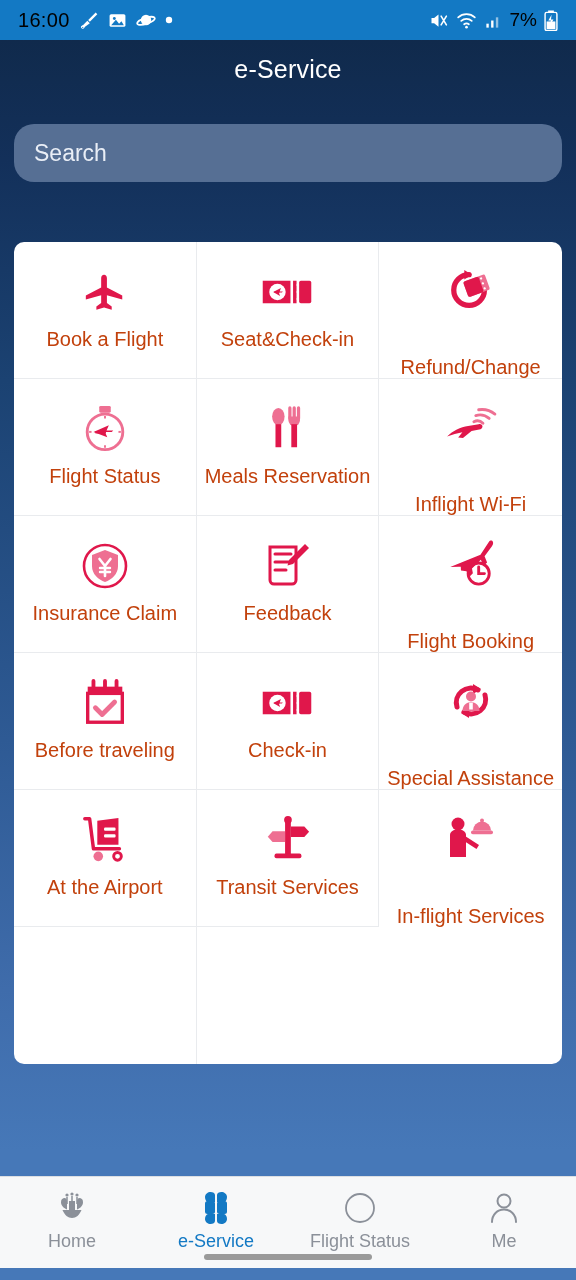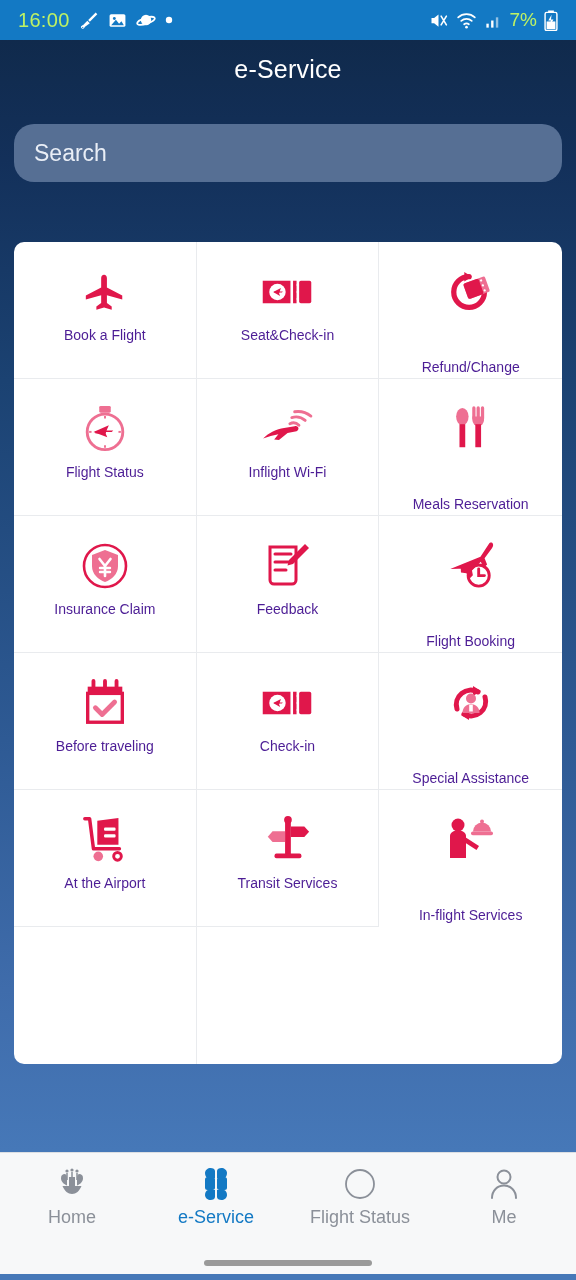--- a/index.html
+++ b/index.html
@@ -12,21 +12,21 @@
     background:#1b3a63;
     position:relative;
   }
 
   
   .statusbar {
     height:40px; width:100%;
     background:#1379c4;
     display:flex; align-items:center;
     padding:0 18px;
-    color:#bef264;
+    color:#000000;
     position:relative;
     z-index:5;
   }
   .sb-left { display:flex; align-items:center; gap:9px; }
   .sb-time { font-size:20px; letter-spacing:.3px; }
   .sb-right { margin-left:auto; display:flex; align-items:center; gap:7px; }
   .sb-ico { display:flex; align-items:center; }
   .sb-batt { font-size:19px; }
 
   
@@ -78,32 +78,32 @@
     position:relative;
   }
   .cell:nth-child(3n) { border-right:none;gap:32px; }
   .cell.last-row { border-bottom:none; }
   .cell-icon {
     height:56px; width:72px;
     display:flex; align-items:center; justify-content:center;
   }
   .cell-label {
     margin-top:8px;
-    font-size:14px;
-    color:#4c1d95;
+    font-size:20px;
+    color:#c2410c;
     text-align:center;
     line-height:1.1;
     white-space:nowrap;
   }
   .cell.empty { pointer-events:none; }
 
   
   .tabbar {
-    position:absolute; left:0; bottom:6px;
-    width:576px; height:122px;
+    position:absolute; left:0; bottom:12px;
+    width:576px; height:92px;
     background:#f7f8f9;
     border-top:1px solid #dcdfe3;
     display:flex;
     z-index:5;
   }
   .tab {
     flex:1;
     display:flex; flex-direction:column;
     align-items:center; justify-content:flex-start;
     padding-top:12px;
@@ -252,41 +252,41 @@
           <line x1="37" y1="29" x2="39.5" y2="29" stroke="#ee6f92" stroke-width="2"></line>
           <path d="M11 29 l16 -7 l-2.4 5.6 h7 l-1.6 1.4 h-7 l2.4 5.6 z" fill="#e0174b"></path>
           <rect x="13" y="28.2" width="11" height="2.4" fill="#e0174b"></rect>
         </svg>
       </div>
       <div class="cell-label">Flight Status</div>
     </div>
 
     <div class="cell">
       <div class="cell-icon">
-        <svg width="54" height="44" viewBox="0 0 56 46">
-          <path d="M3 33 c6 -6 14 -10 22 -11 l11 -2 c2.5 -.4 4 .6 4 2.4 c0 1.6 -1.3 2.8 -3.4 3.2 l-8 1.6 l-9 7.4 l-5 -.6 l4.4 -5.4 l-8 1.8 z" fill="#e0174b"></path>
-          <path d="M33 11 a15 15 0 0 1 14 3" fill="none" stroke="#ee6f92" stroke-width="3" stroke-linecap="round"></path>
-          <path d="M36 5 a22 22 0 0 1 17 4.5" fill="none" stroke="#ee6f92" stroke-width="3" stroke-linecap="round"></path>
-          <path d="M31 17.5 a8.5 8.5 0 0 1 9.5 1.5" fill="none" stroke="#ee6f92" stroke-width="3" stroke-linecap="round"></path>
-        </svg>
-      </div>
-      <div class="cell-label">Inflight Wi-Fi</div>
-    </div>
-
-    <div class="cell">
-      <div class="cell-icon">
         <svg width="42" height="48" viewBox="0 0 42 50">
           <ellipse cx="12" cy="12" rx="6.5" ry="9" fill="#ee6f92"></ellipse>
           <rect x="9" y="20" width="6" height="24" fill="#e0174b"></rect>
           <path d="M24 3 v11 M28.5 3 v11 M33 3 v11" stroke="#ee6f92" stroke-width="3.4" stroke-linecap="round"></path>
           <path d="M22.5 12 h12 v4 a6 6 0 0 1 -12 0 z" fill="#ee6f92"></path>
           <rect x="25.5" y="20" width="6" height="24" fill="#e0174b"></rect>
         </svg>
       </div>
       <div class="cell-label">Meals Reservation</div>
+    </div>
+
+    <div class="cell">
+      <div class="cell-icon">
+        <svg width="54" height="44" viewBox="0 0 56 46">
+          <path d="M3 33 c6 -6 14 -10 22 -11 l11 -2 c2.5 -.4 4 .6 4 2.4 c0 1.6 -1.3 2.8 -3.4 3.2 l-8 1.6 l-9 7.4 l-5 -.6 l4.4 -5.4 l-8 1.8 z" fill="#e0174b"></path>
+          <path d="M33 11 a15 15 0 0 1 14 3" fill="none" stroke="#ee6f92" stroke-width="3" stroke-linecap="round"></path>
+          <path d="M36 5 a22 22 0 0 1 17 4.5" fill="none" stroke="#ee6f92" stroke-width="3" stroke-linecap="round"></path>
+          <path d="M31 17.5 a8.5 8.5 0 0 1 9.5 1.5" fill="none" stroke="#ee6f92" stroke-width="3" stroke-linecap="round"></path>
+        </svg>
+      </div>
+      <div class="cell-label">Inflight Wi-Fi</div>
     </div>
 
     <div class="cell">
       <div class="cell-icon">
         <svg width="48" height="48" viewBox="0 0 48 48">
           <circle cx="24" cy="24" r="21" fill="none" stroke="#e0174b" stroke-width="2.6"></circle>
           <path d="M24 8 l13 5 v11 c0 8 -6 13.5 -13 16 c-7 -2.5 -13 -8 -13 -16 v-11 z" fill="#ee6f92"></path>
           <path d="M18.5 17 L24 24 L29.5 17" stroke="#ffffff" stroke-width="2.6" fill="none" stroke-linecap="round"></path>
           <path d="M24 24 v10" stroke="#ffffff" stroke-width="2.6" stroke-linecap="round"></path>
           <path d="M19 26 h10 M19 30 h10" stroke="#ffffff" stroke-width="2.4" stroke-linecap="round"></path>

